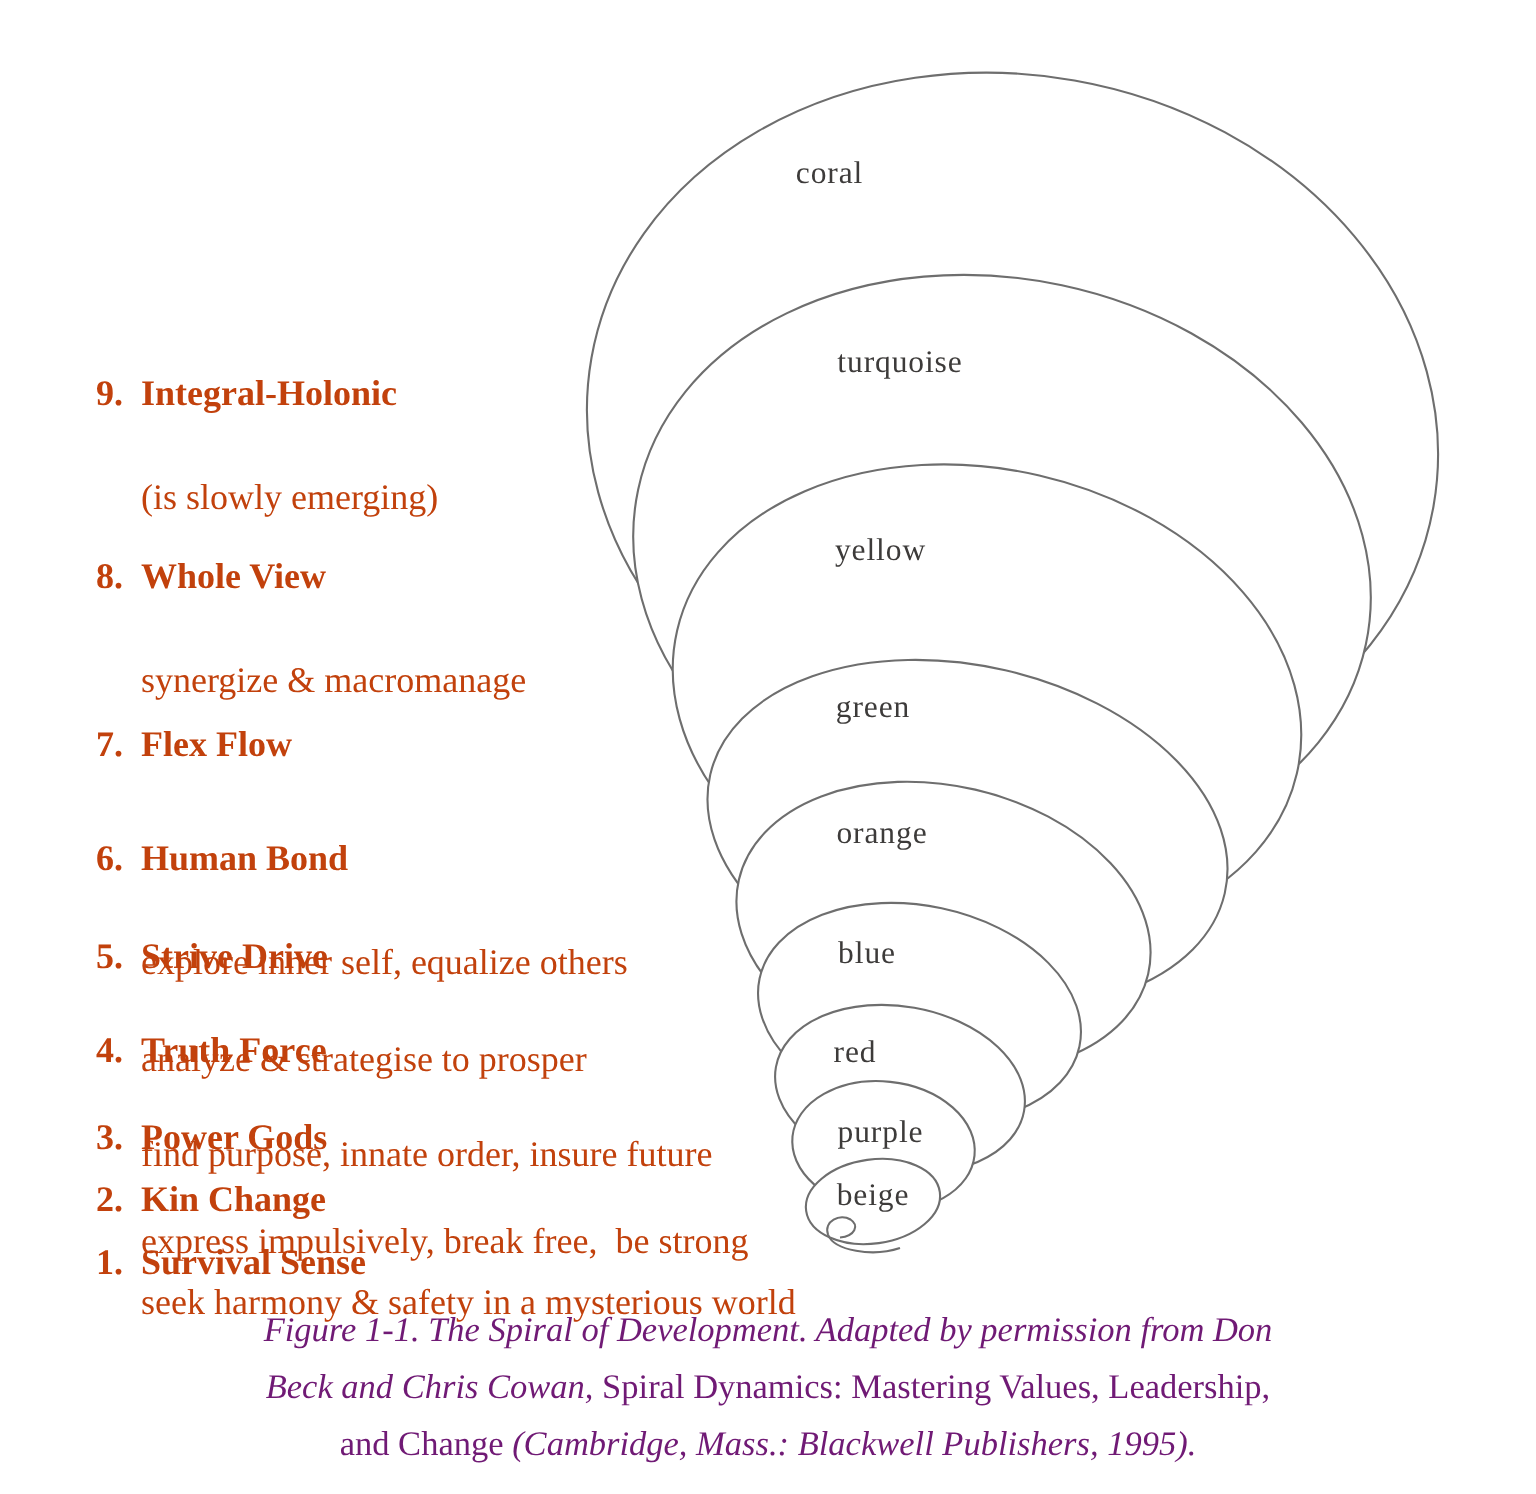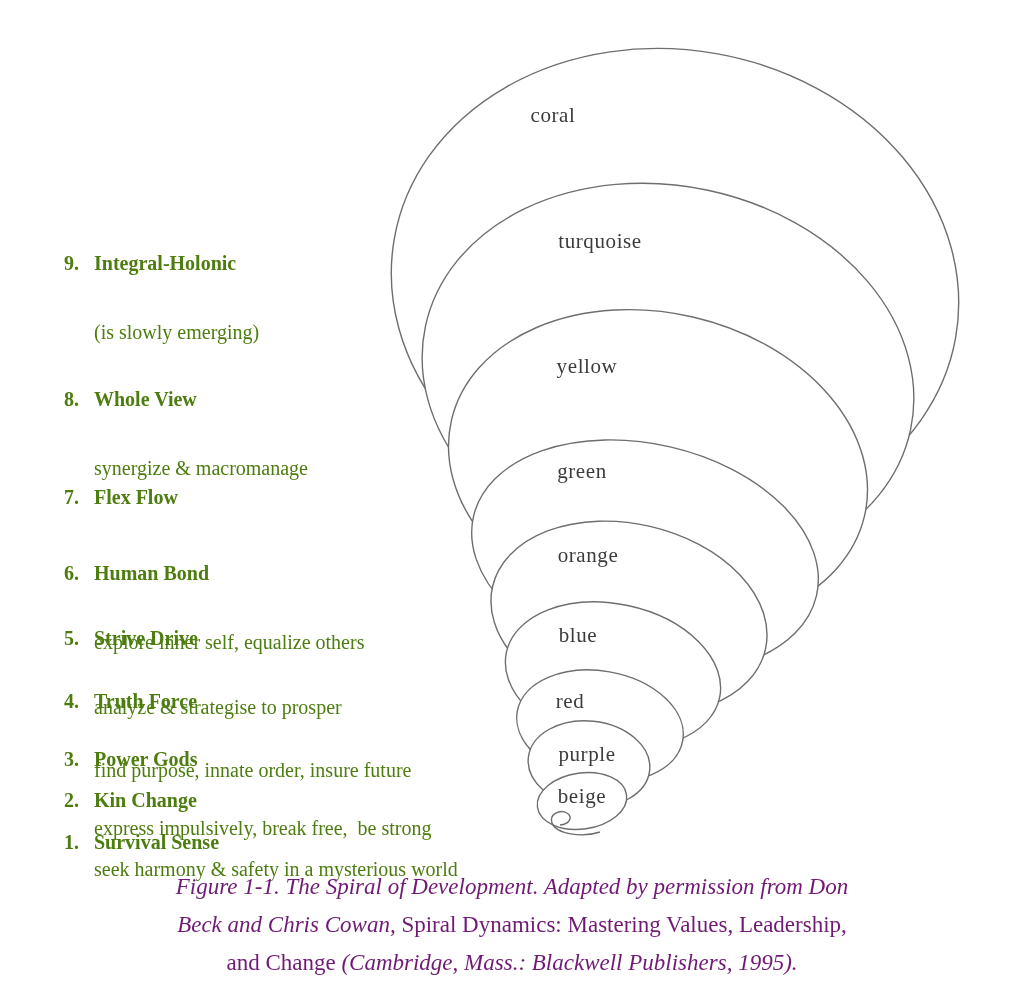--- a/index.html
+++ b/index.html
@@ -20,22 +20,22 @@
   .tail { fill: none; stroke-width: 1.4; }
   .ring-label {
     font-family: "Liberation Serif", "DejaVu Serif", serif;
     font-size: 21px;
     letter-spacing: 0.6px;
     text-anchor: middle;
   }
   .stage {
     position: absolute;
     left: 64px;
-    color: #4d7c0f;
-    font-size: 20px;
+    color: #c2410c;
+    font-size: 24px;
     line-height: 23px;
     white-space: pre-wrap;
   }
   .stage-head { font-weight: bold; }
   .stage-num { display: inline-block; width: 30px; }
   .stage-desc { margin-left: 30px; font-weight: normal; }
   .caption {
     position: absolute;
     left: 0; top: 868px;
     width: 1024px;
@@ -73,21 +73,21 @@
       <text x="570" y="708" class="ring-label" fill="#3d3b3a">red</text>
       <text x="587" y="761" class="ring-label" fill="#3d3b3a">purple</text>
       <text x="582" y="803" class="ring-label" fill="#3d3b3a">beige</text>
     </svg>
 
   <div class="stage" style="top:206px">
     <div class="stage-head"><span class="stage-num">9.</span><span>Integral-Holonic</span></div>
     <div class="stage-desc">(is slowly emerging)</div>
   </div>
 
-  <div class="stage" style="top:342px">
+  <div class="stage" style="top:328px">
     <div class="stage-head"><span class="stage-num">8.</span><span>Whole View</span></div>
     <div class="stage-desc">synergize &amp; macromanage</div>
   </div>
 
   <div class="stage" style="top:440px">
     <div class="stage-head"><span class="stage-num">7.</span><span>Flex Flow</span></div>
   </div>
 
   <div class="stage" style="top:516px">
     <div class="stage-head"><span class="stage-num">6.</span><span>Human Bond</span></div>

